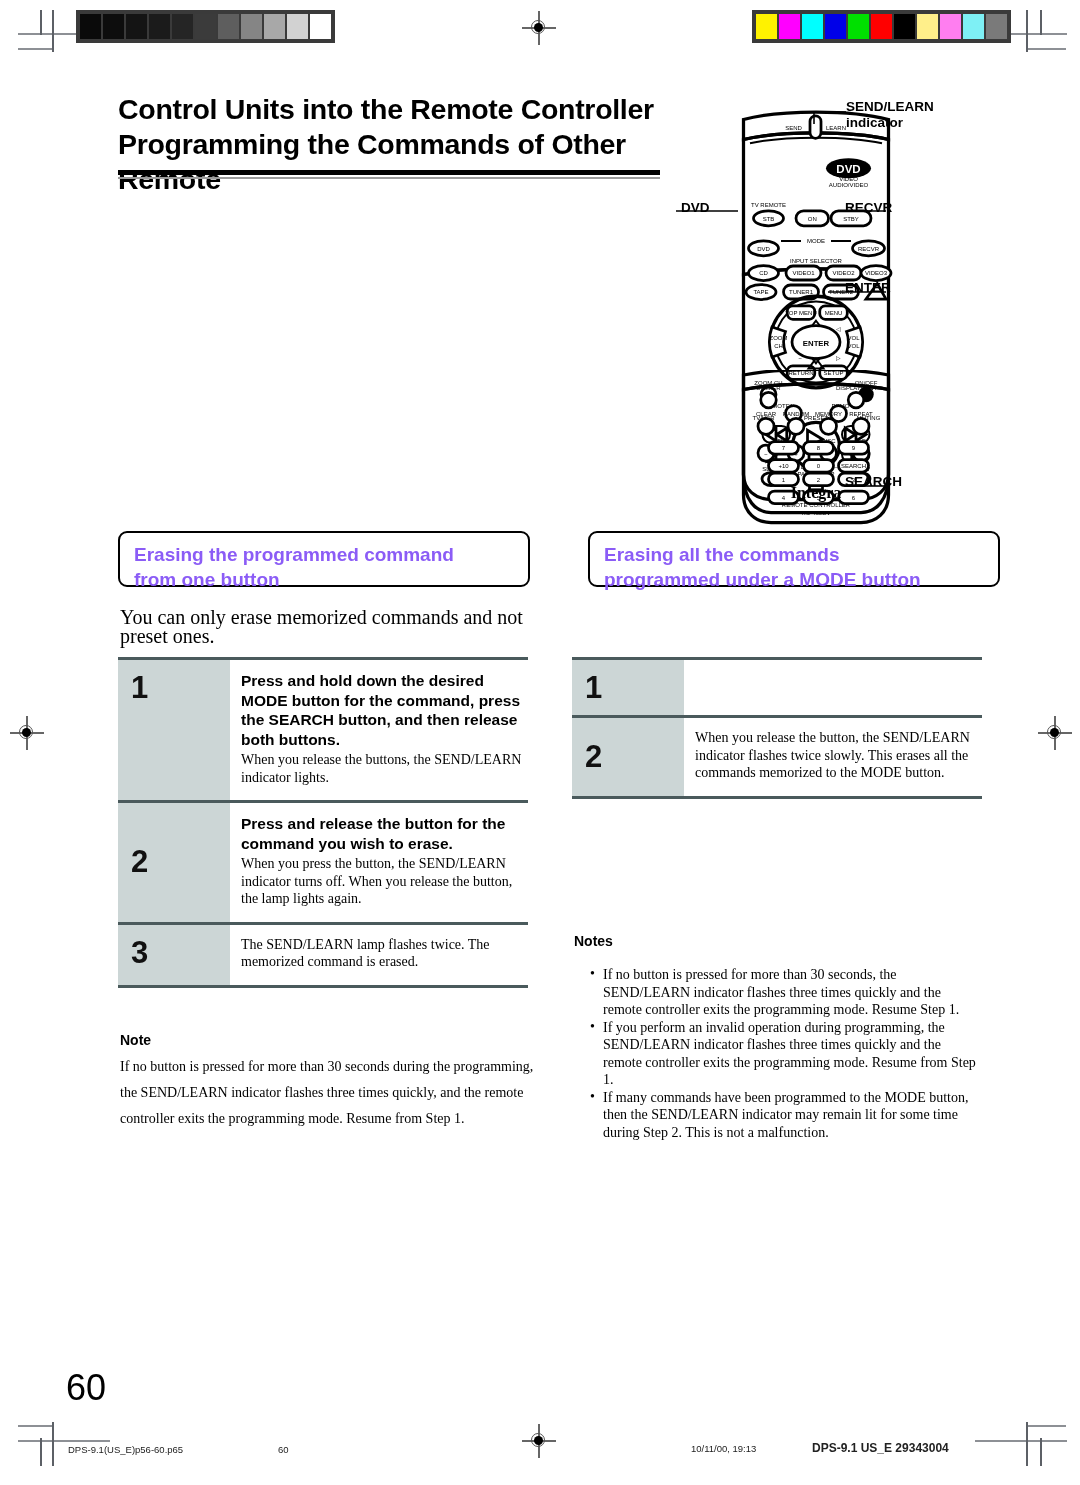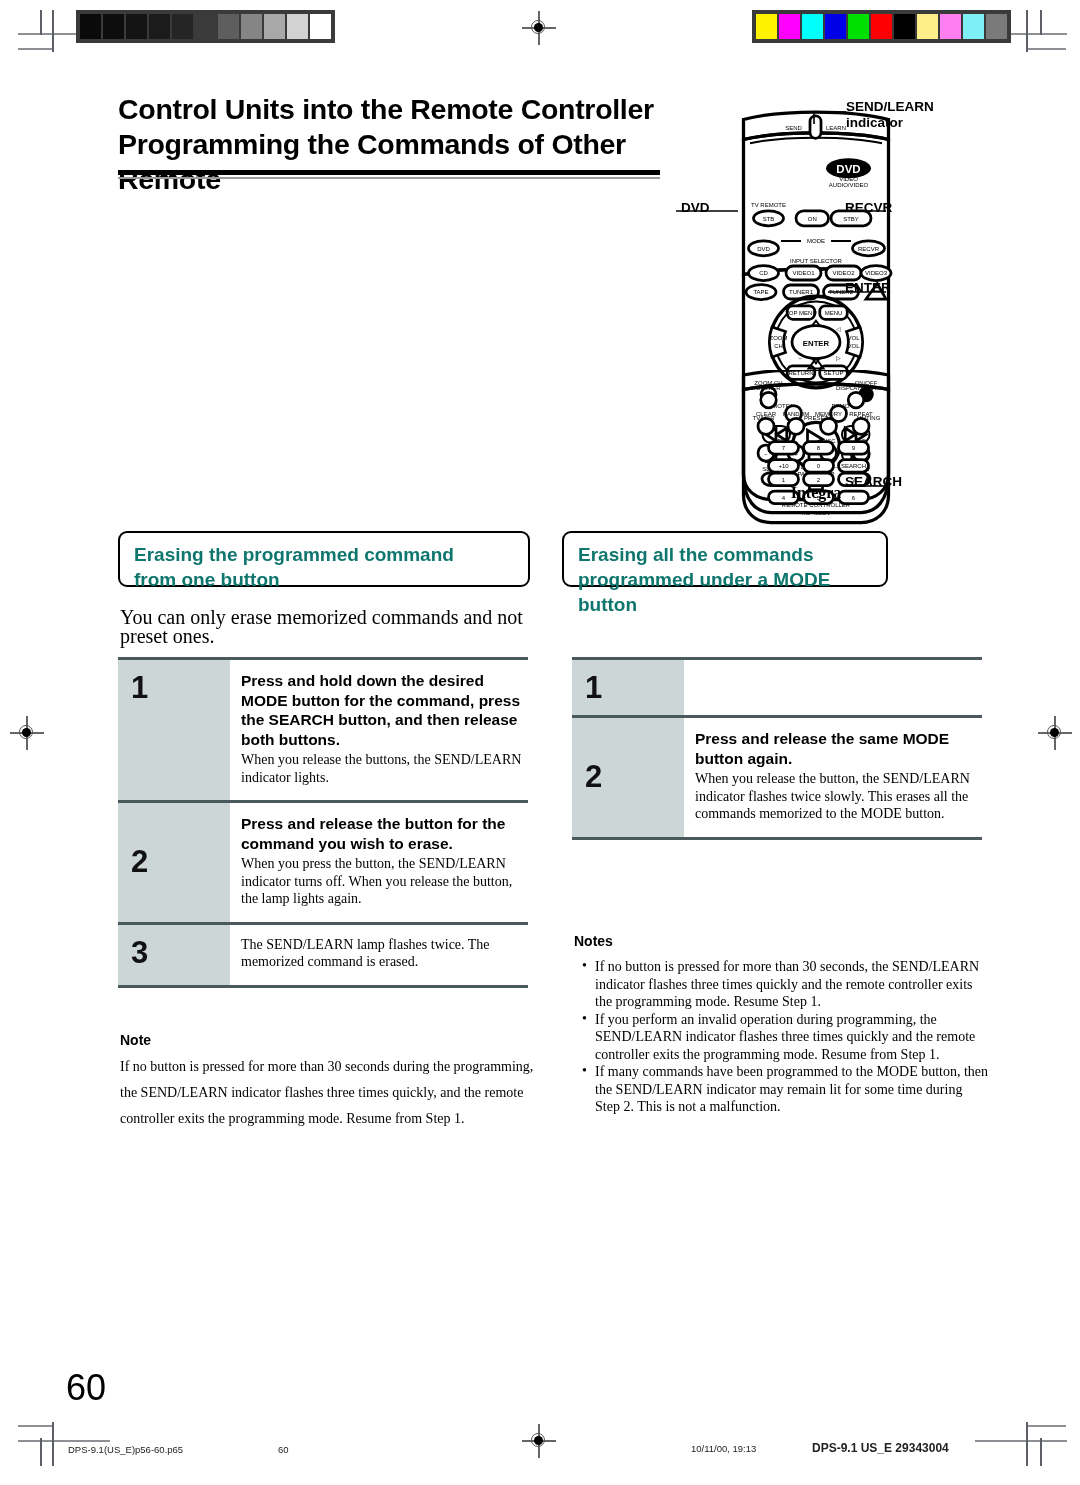--- a/index.html
+++ b/index.html
@@ -113,21 +113,21 @@
     position: absolute;
     box-sizing: border-box;
     border: 2.5px solid #000;
     border-radius: 9px;
     background: #fff;
     font-family: "Liberation Sans", sans-serif;
     font-weight: bold;
     font-size: 19px;
     line-height: 25px;
     padding: 9px 12px 8px 14px;
-    color: #0f766e;
+    color: #8b5cf6;
   }
 
   .intro-line {
     position: absolute;
     font-family: "Liberation Serif", serif;
     font-size: 20px;
     line-height: 19px;
   }
 
   
@@ -183,21 +183,21 @@
     font-weight: bold;
     font-size: 14px;
     line-height: 18px;
     margin-bottom: 5px;
   }
   .note-text {
     font-family: "Liberation Serif", serif;
     font-size: 14px;
     line-height: 26px;
   }
-  .note-list { margin: 8px; padding: 0; list-style: none; }
+  .note-list { margin: 16px; padding: 0; list-style: none; }
   .note-list li {
     font-family: "Liberation Serif", serif;
     font-size: 14px;
     line-height: 17.5px;
     padding-left: 13px;
     position: relative;
     margin-bottom: 0px;
   }
   .note-list li::before {
     content: "\2022";
@@ -516,21 +516,21 @@
 
 <div class="callout" style="left:846px; top:99px;">SEND/LEARN
 indicator</div>
 <div class="callout" style="left:681px; top:200px;">DVD</div>
 <div class="callout" style="left:845px; top:200px;">RECVR</div>
 <div class="callout" style="left:845px; top:280px;">ENTER</div>
 <div class="callout" style="left:845px; top:474px;">SEARCH</div>
 
 <div class="sec-box" style="left:118px; top:531px; width:412px; height:56px; white-space:pre-line;">Erasing the programmed command
 from one button</div>
-<div class="sec-box" style="left:562px; top:531px; width:326px; height:56px; white-space:pre-line;">Erasing all the commands
+<div class="sec-box" style="left:588px; top:531px; width:412px; height:56px; white-space:pre-line;">Erasing all the commands
 programmed under a MODE button</div>
 
 <div class="intro-line" style="left:120px; top:608px; width:420px;">You can only erase memorized commands and not preset ones.</div>
 
 <div class="steps" style="left:118px; top:657px;">
   <div class="step-row">
     <div class="step-num">1</div>
     <div class="step-body">
       <div class="step-title">Press and hold down the desired MODE button for the command, press the SEARCH button, and then release both buttons.</div>
       <div class="step-desc">When you release the buttons, the SEND/LEARN indicator lights.</div>
@@ -556,21 +556,20 @@
   <div class="note-text">If no button is pressed for more than 30 seconds during the programming, the SEND/LEARN indicator flashes three times quickly, and the remote controller exits the programming mode. Resume from Step 1.</div>
 </div>
 
 <div class="steps" style="left:572px; top:657px;">
   <div class="step-row">
     <div class="step-num">1</div>
   </div>
   <div class="step-row last">
     <div class="step-num mid">2</div>
     <div class="step-body">
-      <div class="step-title">Press and release the same MODE button again.</div>
       <div class="step-desc">When you release the button, the SEND/LEARN indicator flashes twice slowly. This erases all the commands memorized to the MODE button.</div>
     </div>
   </div>
 </div>
 
 <div class="note-block" style="left:574px; top:932px; width:424px;">
   <div class="note-head">Notes</div>
   <ul class="note-list" id="right-notes-list">
       <li>If no button is pressed for more than 30 seconds, the SEND/LEARN indicator flashes three times quickly and the remote controller exits the programming mode. Resume Step 1.</li>
       <li>If you perform an invalid operation during programming, the SEND/LEARN indicator flashes three times quickly and the remote controller exits the programming mode. Resume from Step 1.</li>

